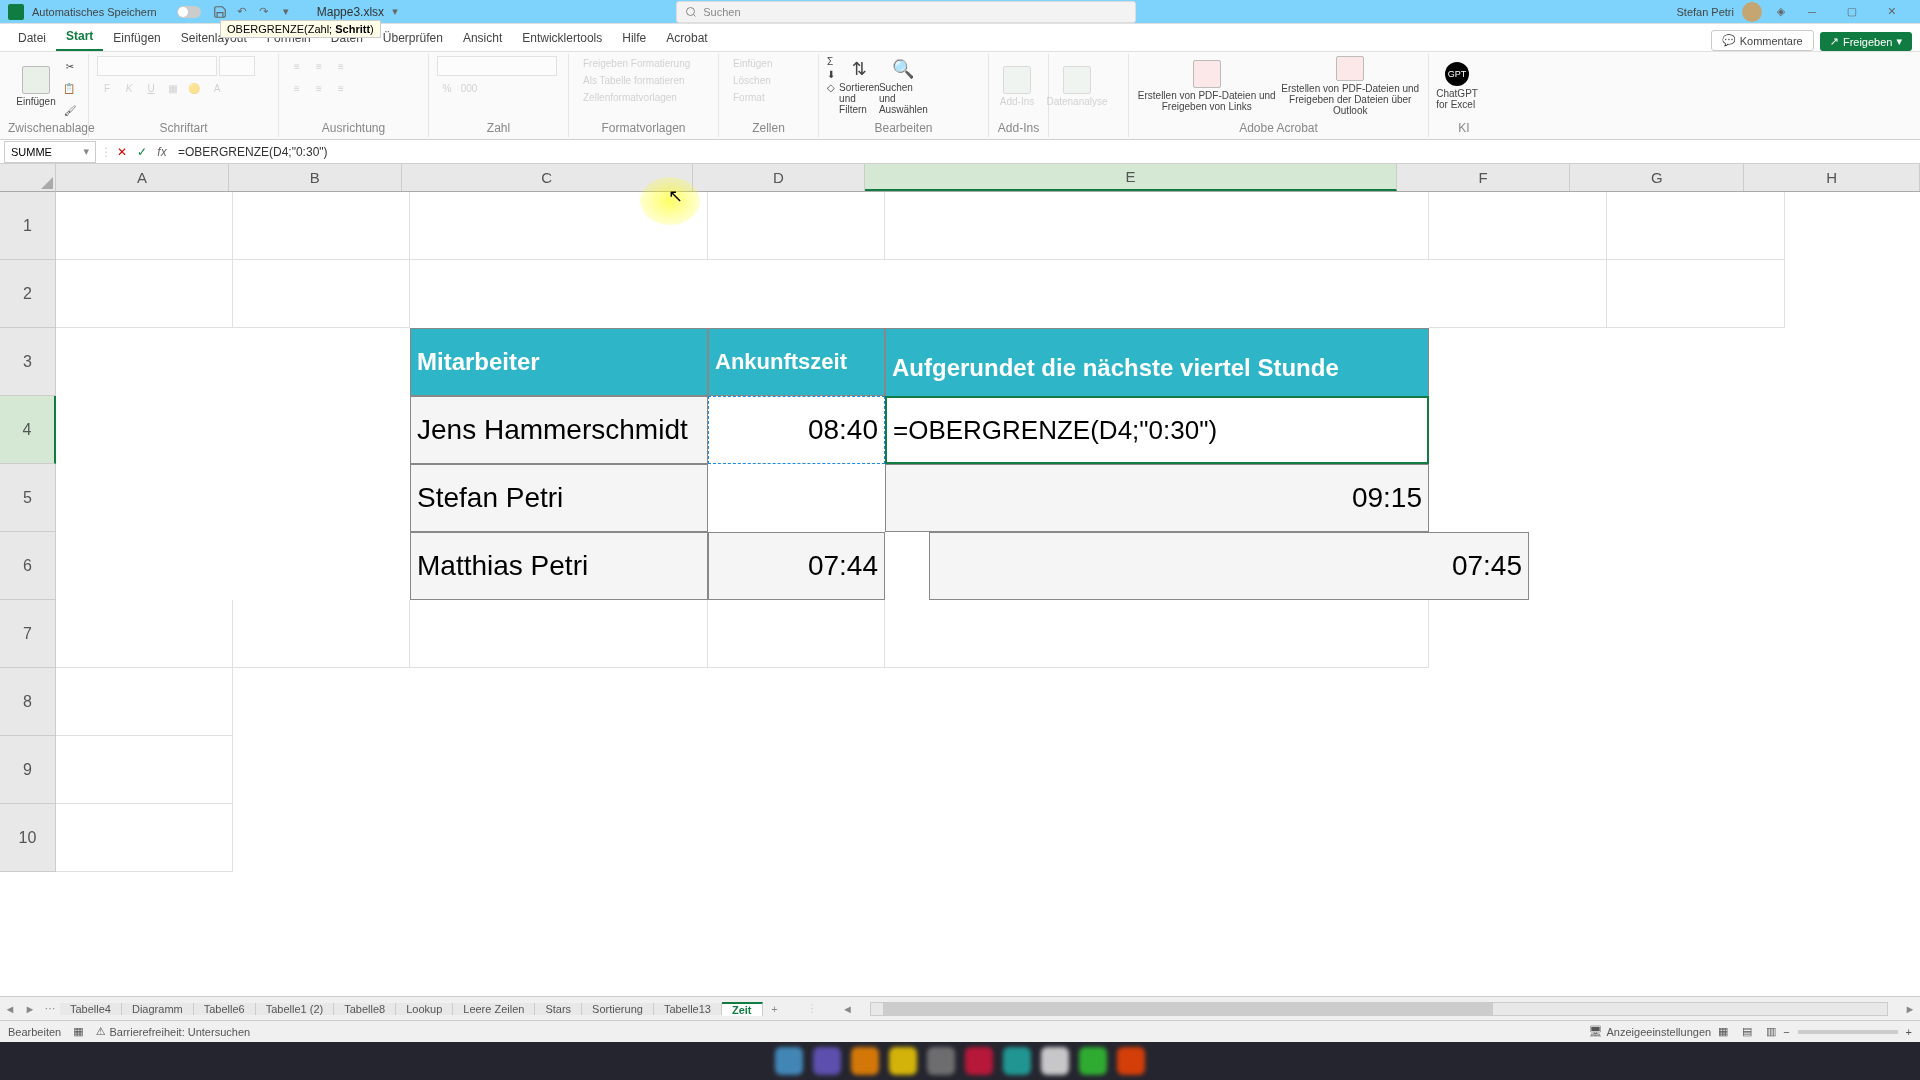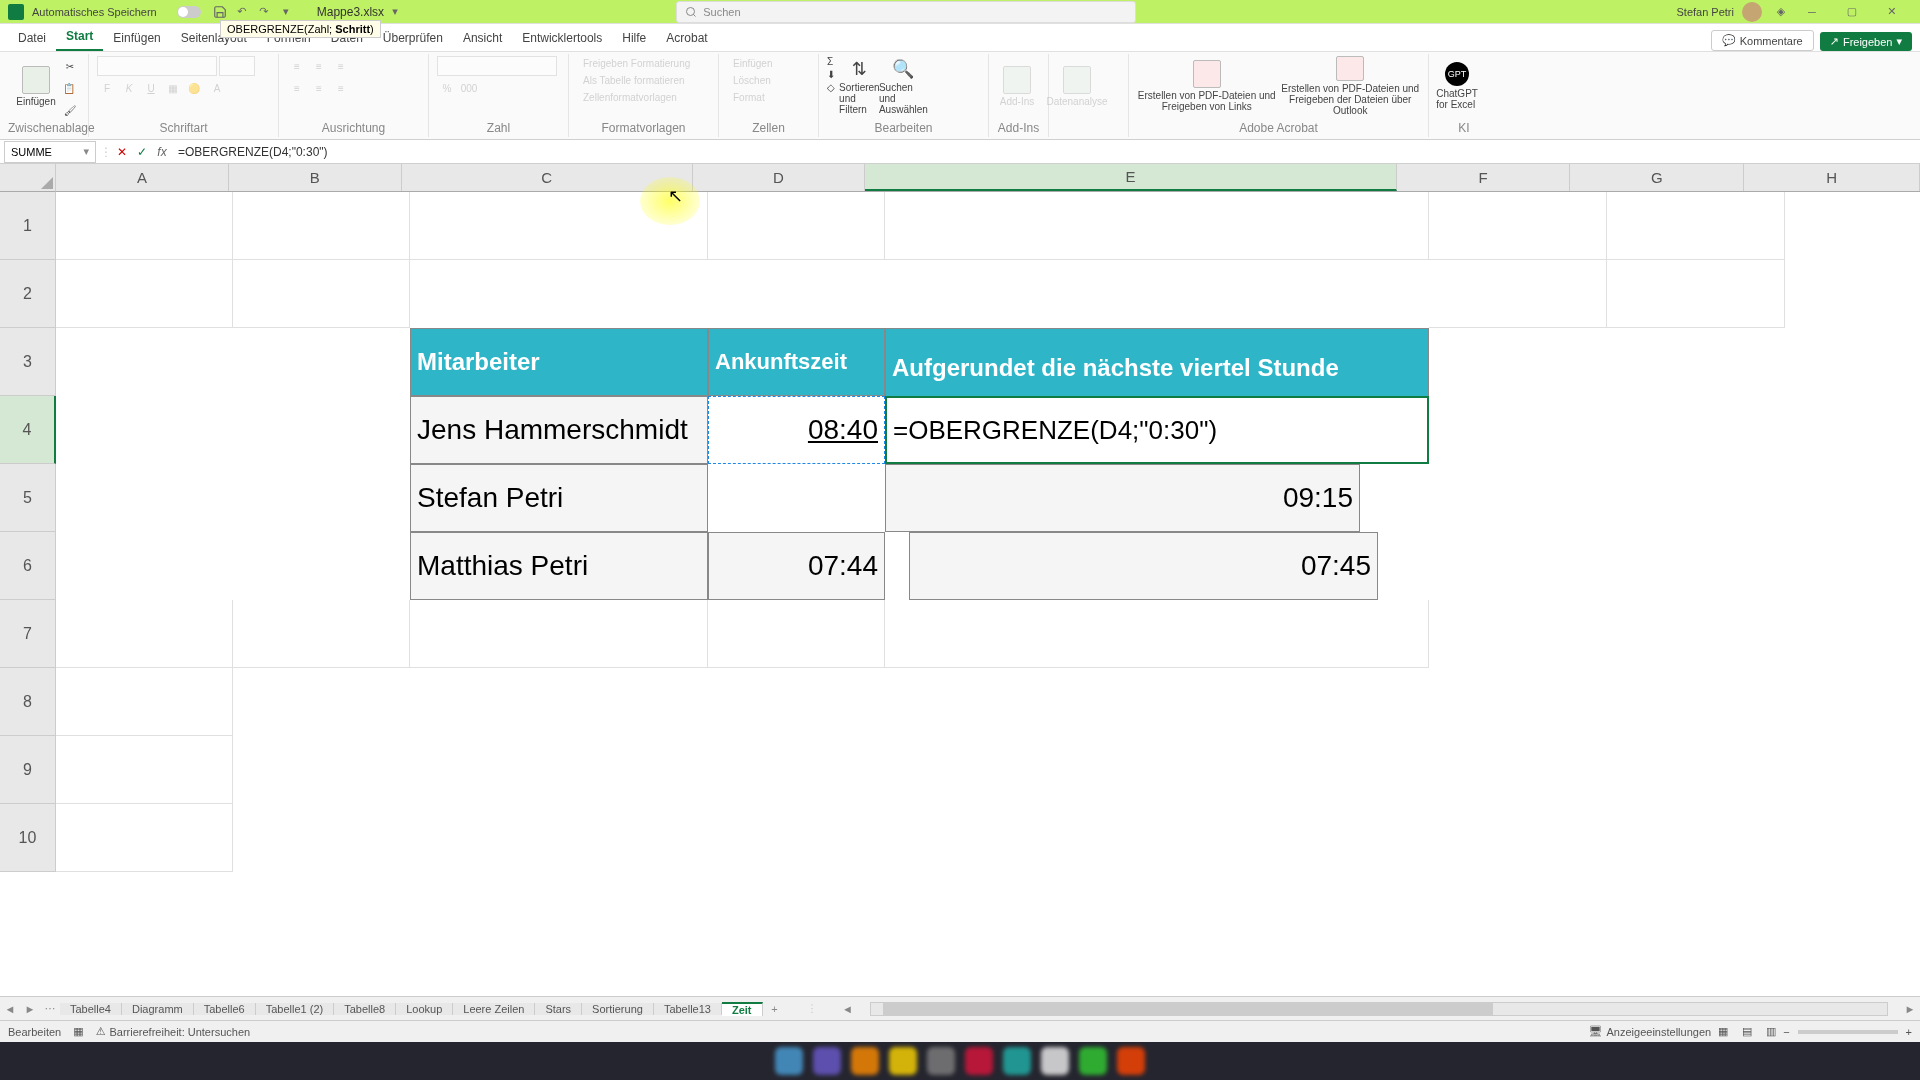--- a/index.html
+++ b/index.html
@@ -1,19 +1,19 @@
 <!DOCTYPE html>
 <html><head>
 <meta charset="utf-8">
 <style>
 * { margin: 0; padding: 0; box-sizing: border-box; font-family: 'Segoe UI', Arial, sans-serif; }
 body { background: #f0f0f0; width: 1920px; height: 1080px; overflow: hidden; display: flex; flex-direction: column; }
 
 
-.titlebar { height: 24px; background: #bef264; display: flex; align-items: center; padding: 0 8px; font-size: 11px; color: #444; border-bottom: 1px solid #e0e0e0; }
+.titlebar { height: 24px; background: #7dd3fc; display: flex; align-items: center; padding: 0 8px; font-size: 11px; color: #444; border-bottom: 1px solid #e0e0e0; }
 .titlebar .app-icon { width: 16px; height: 16px; background: #107c41; margin-right: 8px; border-radius: 2px; }
 .titlebar .autosave { margin-right: 12px; }
 .titlebar .toggle { width: 24px; height: 12px; background: #ccc; border-radius: 6px; display: inline-block; margin: 0 8px; position: relative; }
 .titlebar .toggle::after { content: ''; width: 10px; height: 10px; background: #fff; border-radius: 50%; position: absolute; left: 1px; top: 1px; }
 .titlebar .qat-btn { width: 18px; height: 18px; display: inline-flex; align-items: center; justify-content: center; margin: 0 2px; color: #666; cursor: pointer; }
 .titlebar .filename { margin-left: 20px; font-size: 12px; color: #333; }
 .titlebar .search { margin-left: auto; margin-right: auto; width: 460px; height: 22px; background: #f3f3f3; border: 1px solid #ddd; border-radius: 3px; display: flex; align-items: center; padding: 0 8px; color: #888; font-size: 11px; }
 .titlebar .search svg { margin-right: 6px; }
 .titlebar .user { margin-left: auto; display: flex; align-items: center; gap: 8px; }
 .titlebar .avatar { width: 20px; height: 20px; border-radius: 50%; background: #c5a572; }
@@ -65,21 +65,21 @@
 .row-h { border-bottom: 1px solid #ccc; border-right: 1px solid #ccc; display: flex; align-items: center; justify-content: center; font-size: 16px; color: #555; }
 .row-h.active { background: #d4e8d4; border-right: 2px solid #107c41; }
 .cells { position: absolute; left: 56px; top: 28px; right: 0; bottom: 0; }
 .cell { position: absolute; border-right: 1px solid #e0e0e0; border-bottom: 1px solid #e0e0e0; display: flex; align-items: center; padding: 0 6px; font-size: 22px; }
 
 
 .tbl-header { background: #2fb5c8; color: #fff; font-weight: bold; font-size: 24px; border: 1px solid #888; }
 .tbl-cell { background: #f5f5f5; border: 1px solid #888; font-size: 28px; }
 .tbl-cell.right { justify-content: flex-end; }
 .tbl-cell.editing { background: #fff; border: 2px solid #107c41; font-size: 22px; }
-.tbl-cell.ref { border: 1px dashed #1e88e5; background: #fff; text-decoration: underline; }
+.tbl-cell.ref { border: 1px dashed #1e88e5; background: #fff; }
 
 
 .sheet-tabs { height: 24px; background: #f0f0f0; display: flex; align-items: center; border-top: 1px solid #ccc; font-size: 11px; }
 .sheet-nav { width: 20px; display: flex; align-items: center; justify-content: center; color: #888; cursor: pointer; }
 .sheet-tab { padding: 0 10px; background: #e8e8e8; border-right: 1px solid #ccc; cursor: pointer; color: #555; }
 .sheet-tab.active { background: #fff; border-top: 2px solid #107c41; font-weight: 600; color: #107c41; }
 .sheet-add { width: 24px; text-align: center; color: #888; cursor: pointer; }
 .sheet-tabs .scrollbar { flex: 1; height: 14px; background: #e8e8e8; margin: 0 12px; border: 1px solid #ccc; position: relative; }
 .sheet-tabs .scrollbar .thumb { position: absolute; left: 12px; width: 610px; height: 100%; background: #ccc; }
 
@@ -349,25 +349,25 @@
 
     <div class="cell tbl-header" style="left:354px;top:136px;width:298px;height:68px">Mitarbeiter</div>
     <div class="cell tbl-header" style="left:652px;top:136px;width:177px;height:68px;font-size:22px">Ankunftszeit</div>
     <div class="cell tbl-header" style="left:829px;top:136px;width:544px;height:80px">Aufgerundet die nächste viertel Stunde</div>
 
     <div class="cell tbl-cell" style="left:354px;top:204px;width:298px;height:68px">Jens Hammerschmidt</div>
     <div class="cell tbl-cell right ref" style="left:652px;top:204px;width:177px;height:68px">08:40</div>
     <div class="cell tbl-cell editing" style="left:829px;top:204px;width:544px;height:68px;font-size:26px">=OBERGRENZE(D4;"0:30")</div>
 
     <div class="cell tbl-cell" style="left:354px;top:272px;width:298px;height:68px">Stefan Petri</div>
-    <div class="cell tbl-cell right" style="left:829px;top:272px;width:475px;height:68px">09:15</div>
+    <div class="cell tbl-cell right" style="left:829px;top:272px;width:544px;height:68px">09:15</div>
 
     <div class="cell tbl-cell" style="left:354px;top:340px;width:298px;height:68px">Matthias Petri</div>
     <div class="cell tbl-cell right" style="left:652px;top:340px;width:177px;height:68px">07:44</div>
-    <div class="cell tbl-cell right" style="left:853px;top:340px;width:469px;height:68px">07:45</div>
+    <div class="cell tbl-cell right" style="left:873px;top:340px;width:600px;height:68px">07:45</div>
 
     <div class="cell" style="left:0;top:408px;width:177px;height:68px"></div>
     <div class="cell" style="left:177px;top:408px;width:177px;height:68px"></div>
     <div class="cell" style="left:354px;top:408px;width:298px;height:68px"></div>
     <div class="cell" style="left:652px;top:408px;width:177px;height:68px"></div>
     <div class="cell" style="left:829px;top:408px;width:544px;height:68px"></div>
     <div class="cell" style="left:0;top:476px;width:177px;height:68px"></div>
     <div class="cell" style="left:0;top:544px;width:177px;height:68px"></div>
     <div class="cell" style="left:0;top:612px;width:177px;height:68px"></div>
   </div>

